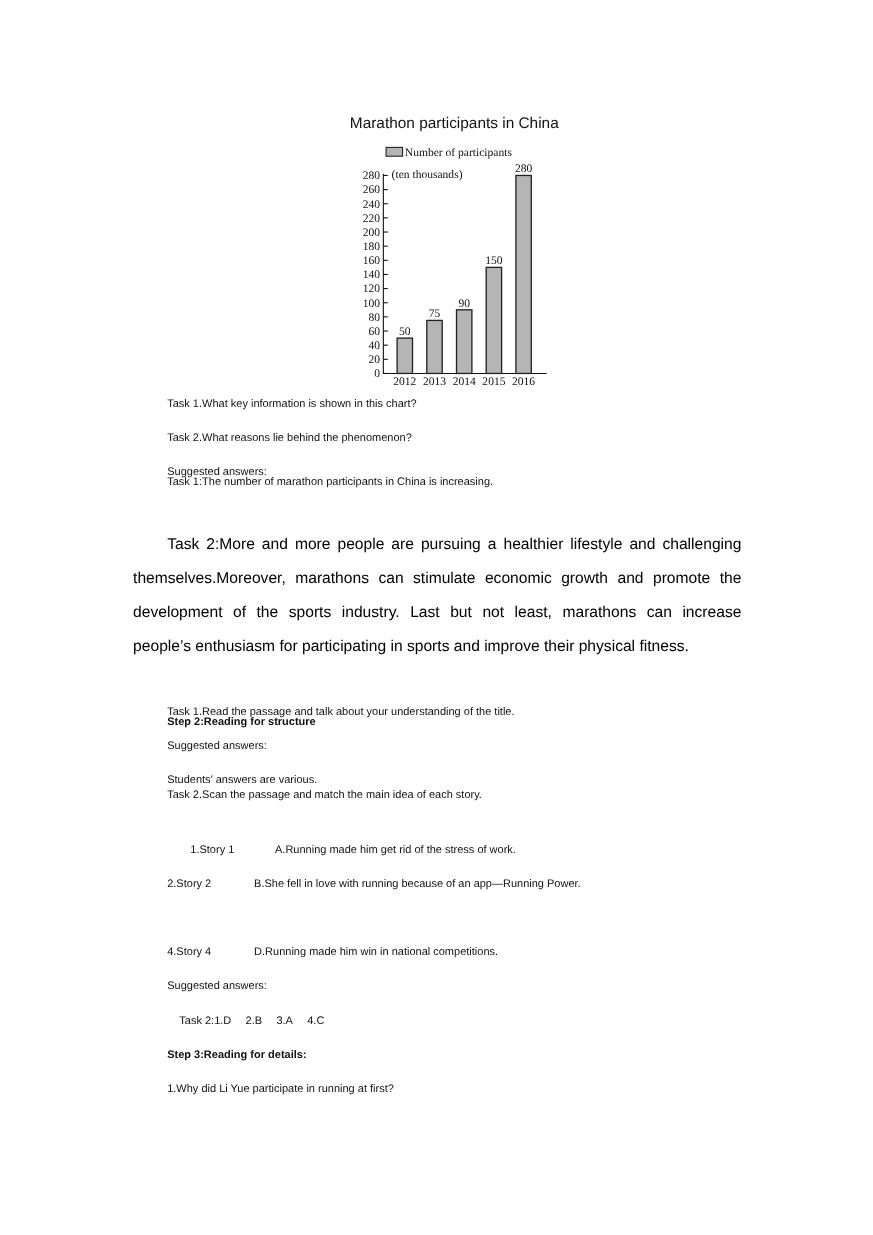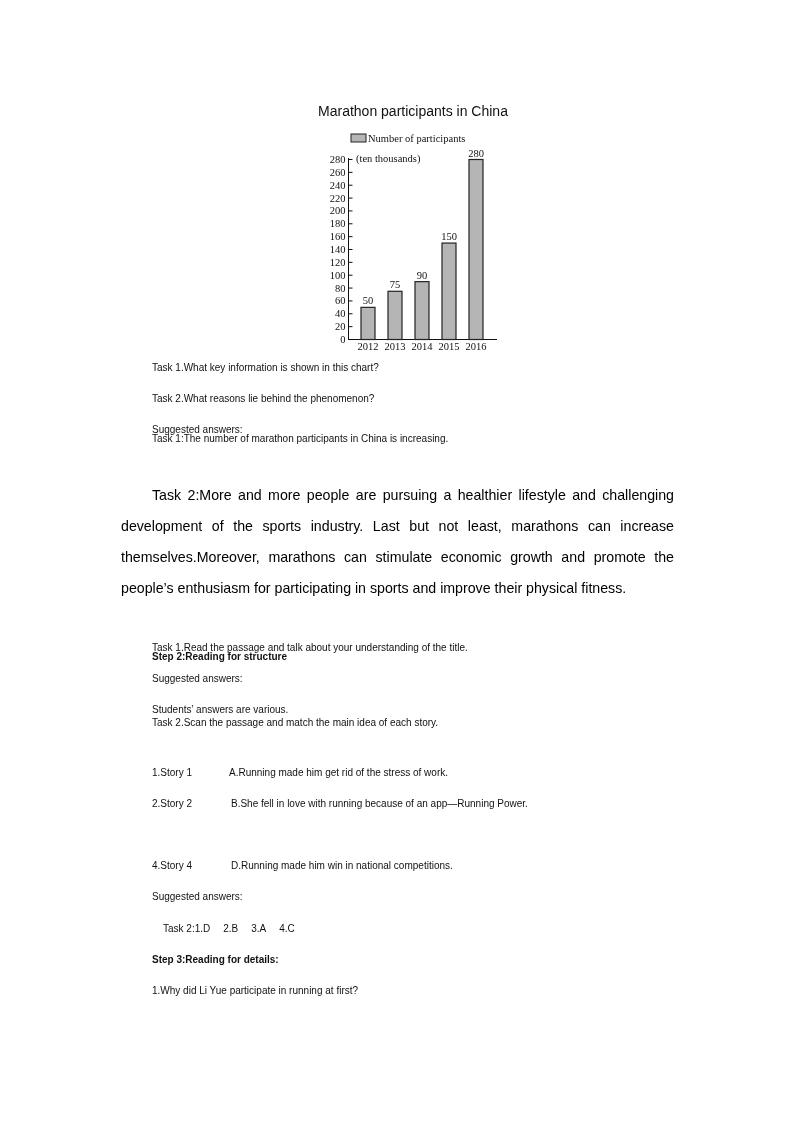--- a/index.html
+++ b/index.html
@@ -11,21 +11,21 @@
     svg.chart { position: absolute; left: 0; top: 0; width: 794px; height: 1123px; overflow: visible; }
     svg.chart text { font-family: "Liberation Serif", "DejaVu Serif", serif; fill: #111; }
     .line { position: absolute; font-size: 10px; white-space: nowrap; color: #111; }
     .ind { left: 152px; }
     .bold { font-weight: bold; }
     .para { position: absolute; left: 121px; width: 553px; font-size: 14.2px; line-height: 31px; color: #000000; }
     .para .jl { display: block; text-align: justify; text-align-last: justify; height: 31px; }
     .para .jl.last { text-align-last: left; }
     .para .jl.first { text-indent: 31px; }
     .story-num { display: inline-block; width: 77px; }
-    .story-num.s1 { width: 77px; }
+    .story-num.s1 { width: 77px; margin-left: 21px; }
     .ans-item { display: inline-block; margin-right: 13px; }
   </style>
 </head>
 <body>
 
 <div class="page">
 
   <div class="chart-title">Marathon participants in China</div>
 
   <svg class="chart" xmlns="http://www.w3.org/2000/svg">
@@ -91,22 +91,22 @@
       </g>
   </svg>
 
   <div class="line ind" style="top:362px;">Task 1.What key information is shown in this chart?</div>
   <div class="line ind" style="top:393px;">Task 2.What reasons lie behind the phenomenon?</div>
   <div class="line ind" style="top:424px;">Suggested answers:</div>
   <div class="line ind" style="top:433px;">Task 1:The number of marathon participants in China is increasing.</div>
 
   <div class="para" style="top:480px;">
     <span class="jl first">Task 2:More and more people are pursuing a healthier lifestyle and challenging</span>
+    <span class="jl">themselves.Moreover, marathons can stimulate economic growth and promote the</span>
     <span class="jl">development of the sports industry. Last but not least, marathons can increase</span>
-    <span class="jl">themselves.Moreover, marathons can stimulate economic growth and promote the</span>
     <span class="jl last">people’s enthusiasm for participating in sports and improve their physical fitness.</span>
   </div>
 
   <div class="line ind bold" style="top:611px;margin-top:40px;">Step 2:Reading for structure</div>
   <div class="line ind" style="top:642px;">Task 1.Read the passage and talk about your understanding of the title.</div>
   <div class="line ind" style="top:673px;">Suggested answers:</div>
   <div class="line ind" style="top:704px;">Students’ answers are various.</div>
   <div class="line ind" style="top:717px;">Task 2.Scan the passage and match the main idea of each story.</div>
 
   <div class="line ind" style="top:767px;">

